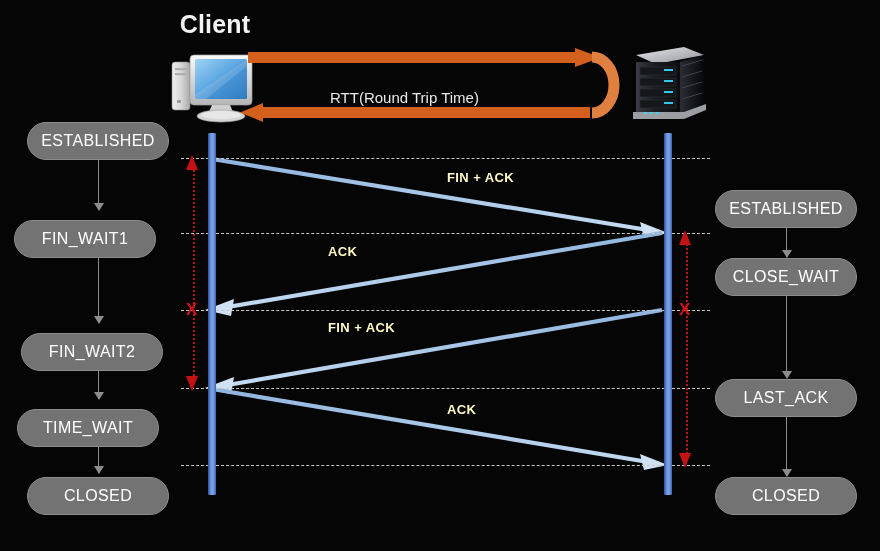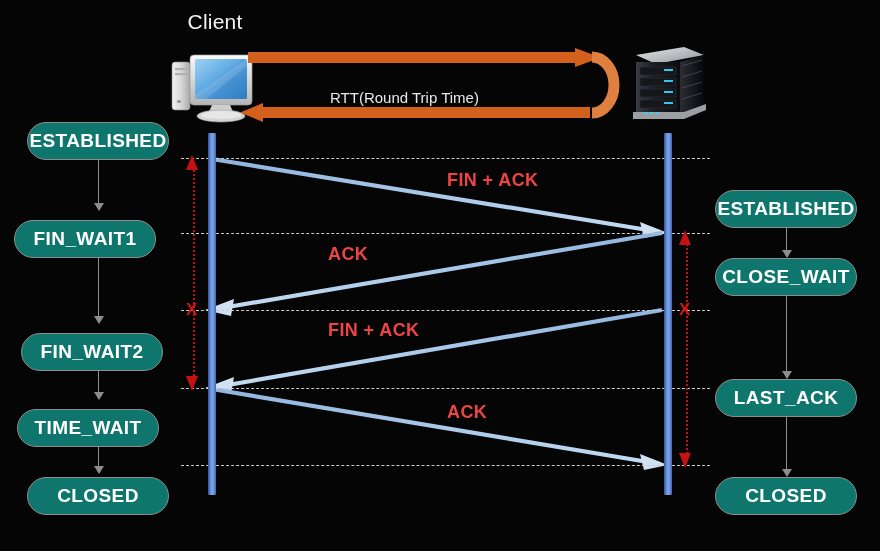--- a/index.html
+++ b/index.html
@@ -13,40 +13,40 @@
     height: 551px;
     background: #050505;
     overflow: hidden;
     font-family: "Liberation Sans", sans-serif;
   }
 
   
   .peer-title {
     position: absolute;
     color: #f2f2f2;
-    font-size: 21px;
-    font-weight: normal;
+    font-size: 25px;
+    font-weight: bold;
     letter-spacing: 0.2px;
     text-align: center;
     white-space: nowrap;
   }
   #client-title { left: 150px; top: 10px; width: 130px; }
   #server-title { left: 600px; top: 10px; width: 130px; }
 
   
   .state-box {
     position: absolute;
     width: 142px;
     height: 38px;
     border: 1.3px solid #8d8d8d;
     border-radius: 19px;
-    background: #0f766e;
+    background: #737373;
     color: #ffffff;
-    font-size: 19px;
-    font-weight: bold;
+    font-size: 16px;
+    font-weight: normal;
     letter-spacing: 0.4px;
     display: flex;
     align-items: center;
     justify-content: center;
     box-sizing: border-box;
   }
   .state-arrow {
     position: absolute;
     width: 1.4px;
     background: #8d8d8d;
@@ -88,22 +88,22 @@
     color: #cf1414;
     font-size: 17px;
     font-weight: bold;
     line-height: 1;
     font-family: "Liberation Sans", sans-serif;
   }
 
   
   .msg-label {
     position: absolute;
-    color: #ef4444;
-    font-size: 18px;
+    color: #fef9c3;
+    font-size: 13px;
     font-weight: bold;
     letter-spacing: 0.4px;
     white-space: nowrap;
   }
 
   
   #rtt-label {
     position: absolute;
     color: #e8e8e8;
     font-size: 15px;

